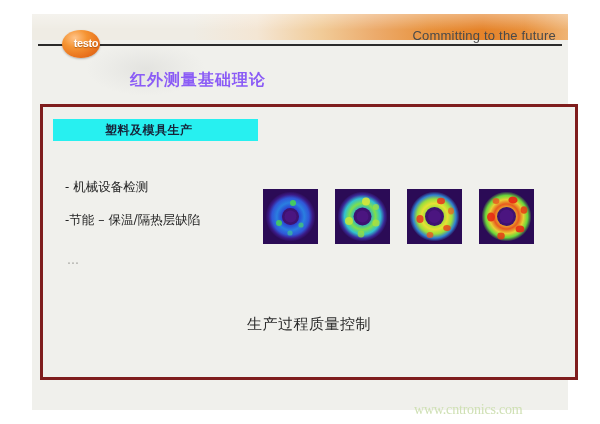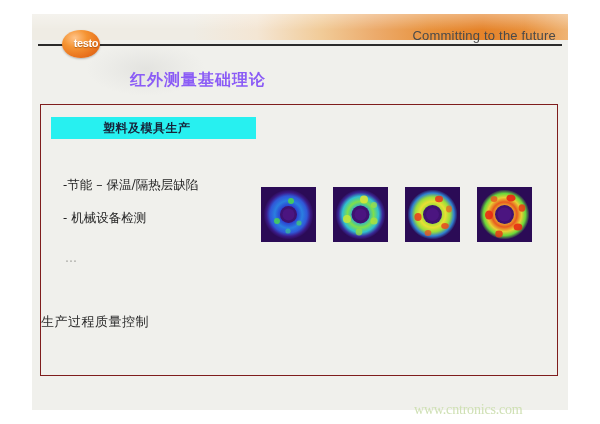--- a/index.html
+++ b/index.html
@@ -72,21 +72,22 @@
   .title{
     position:absolute;left:98px;top:56px;
     font-family:"DejaVu Serif","Liberation Serif",serif;
     font-weight:bold;font-size:16px;color:#8b5cf6;
     letter-spacing:1px;z-index:5;
   }
   
   .card{
     position:absolute;left:8px;top:90px;width:516px;height:270px;
     background:#f0f0ec;
-    border:1px solid #7f1d1d;
+    border:3px solid #7f1d1d;
+    padding-left:16px;
   }
   .cyanbar{
     position:absolute;left:10px;top:12px;width:205px;height:22px;
     background:#27f0f0;
   }
   .cyanbar span{
     position:absolute;left:52px;top:3px;
     font-family:"DejaVu Serif","Liberation Serif",serif;
     font-weight:bold;font-size:12px;color:#17243a;
     letter-spacing:.5px;
@@ -109,23 +110,23 @@
   
   .thermals{
     position:absolute;left:220px;top:82px;width:280px;height:56px;
     display:flex;gap:17px;
   }
   .thermal{
     width:55px;height:55px;position:relative;overflow:hidden;
     background:#2b0b56;
   }
   .caption{
-    position:absolute;left:0;top:208px;width:516px;
-    font-family:"DejaVu Serif","Liberation Serif",serif;
-    font-size:13px;color:#2b2b2b;letter-spacing:.5px;
+    position:absolute;left:8px;top:208px;width:516px;text-align:center;
+    font-family:"DejaVu Serif","Liberation Serif",serif;
+    font-size:15px;color:#2b2b2b;letter-spacing:.5px;
   }
   .watermark{
     position:absolute;left:414px;top:402px;
     font-family:Liberation Serif, serif;
     font-size:14px;color:#cfe0b4;letter-spacing:-.2px;
   }
 </style>
 </head>
 <body>
 
@@ -145,22 +146,22 @@
 
     <div class="title">红外测量基础理论</div>
 
     <div class="card">
 
       <div class="cyanbar">
         <span>塑料及模具生产</span>
       </div>
 
       <ul class="bullets">
+        <li>- 机械设备检测</li>
         <li>-节能 – 保温/隔热层缺陷</li>
-        <li>- 机械设备检测</li>
       </ul>
       <div class="ellipsis">…</div>
 
       <div class="thermals">
         <div class="thermal">
           <svg width="55" height="55" viewBox="0 0 55 55">
             <defs>
               <radialGradient id="t1" cx="50%" cy="50%" r="50%">
                 <stop offset="0%" stop-color="#3a0f63"></stop>
                 <stop offset="26%" stop-color="#3a0f63"></stop>

